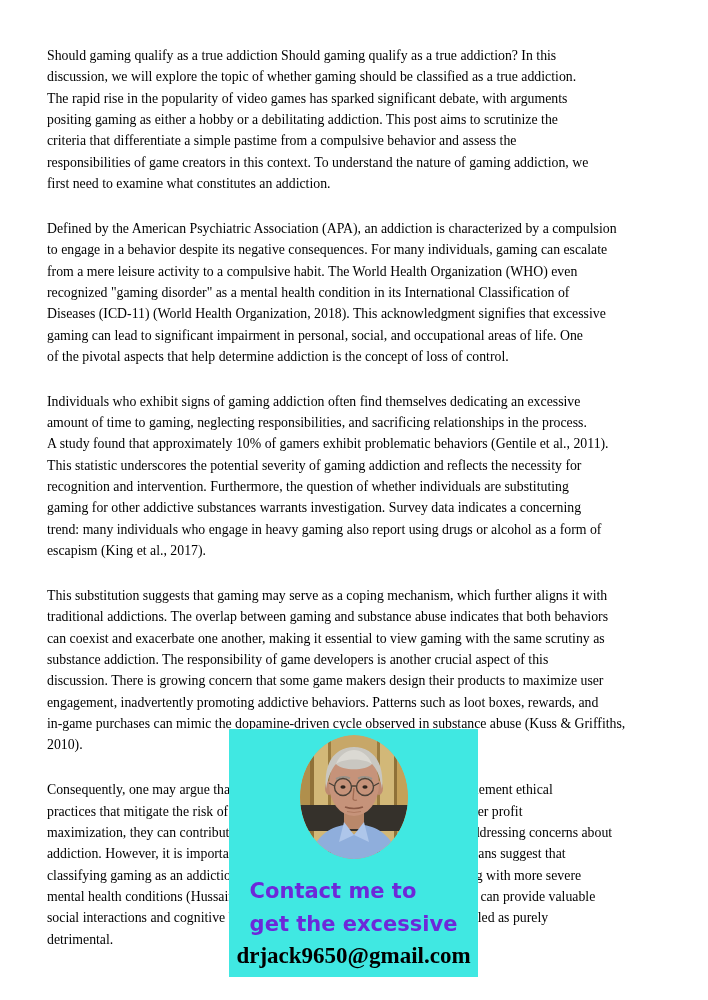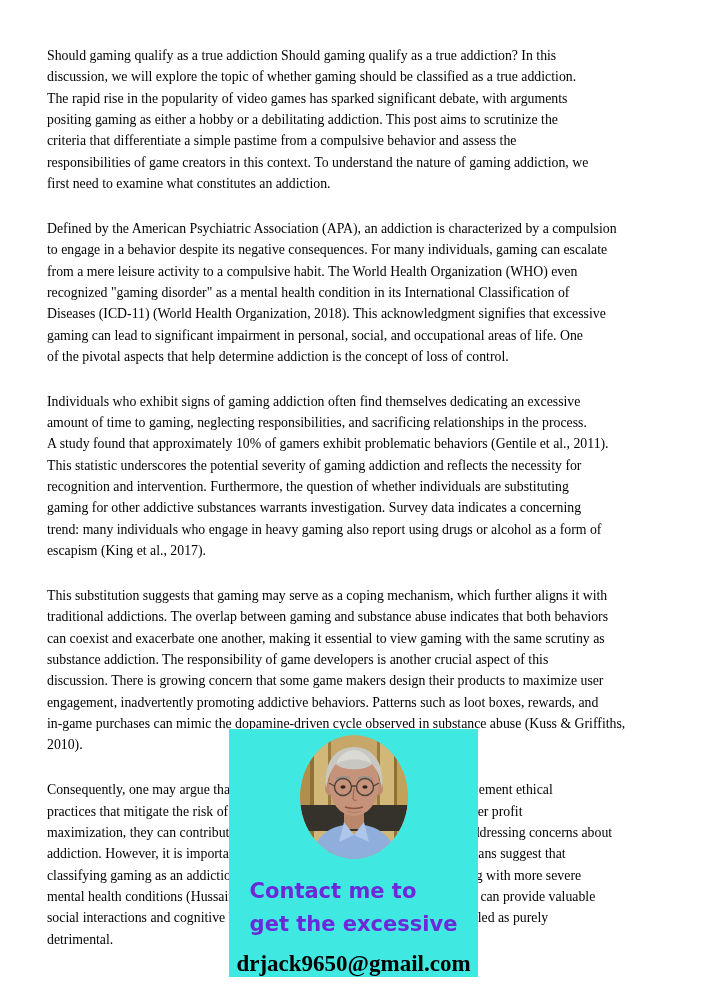--- a/index.html
+++ b/index.html
@@ -44,21 +44,21 @@
   .heading {
     margin-top: 16px;
     text-align: left;
     font-family: "DejaVu Sans", sans-serif;
     font-weight: 700;
     font-size: 21px;
     line-height: 33px;
     color: #6d28d9;
   }
   .email {
-    margin-top: 10px;
+    margin-top: 2px;
     font-family: "Liberation Serif", serif;
     font-weight: 700;
     font-size: 23px;
     color: #000000;
   }
 </style>
 </head>
 <body>
 
 <div class="doc">

